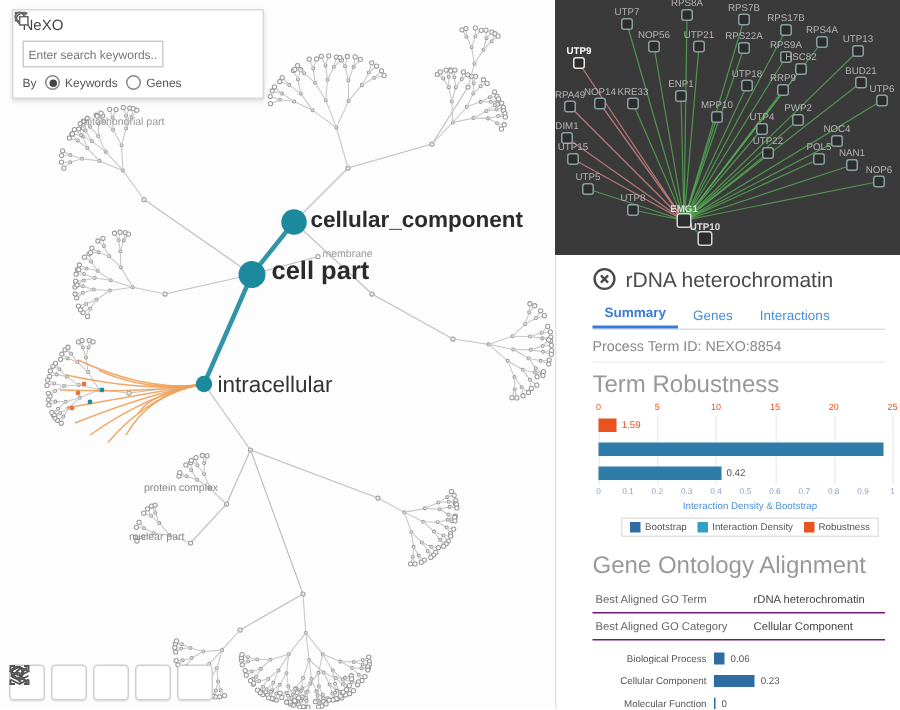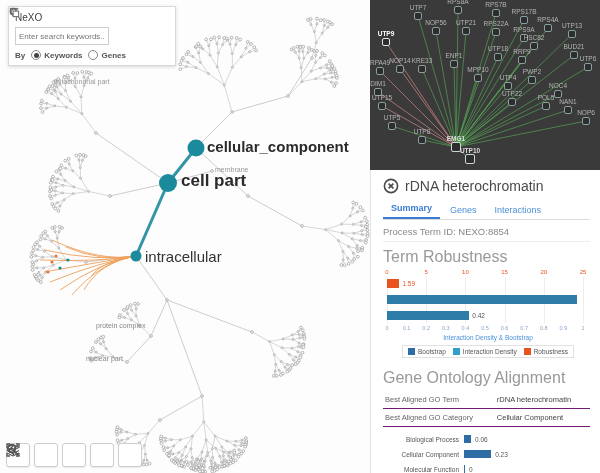--- a/index.html
+++ b/index.html
@@ -20,36 +20,36 @@
   .lbl-nuclear{left:86px;top:355px;color:#888;}
 
   
   .search-card{position:absolute;left:8px;top:6px;width:154px;background:#fff;
     border:1px solid #d8d8d8;box-shadow:0 1px 3px rgba(0,0,0,.15);padding:5px 6px;z-index:5;}
   .search-title{font-size:10px;font-weight:normal;color:#444;margin-bottom:4px;}
   .search-row{display:flex;align-items:center;gap:3px;}
   .search-input{width:86px;height:14px;font-size:8px;border:1px solid #ccc;padding:1px 3px;color:#555;
     font-family:"Liberation Sans",sans-serif;}
   .mini-btn{width:13px;height:13px;display:flex;align-items:center;justify-content:center;cursor:pointer;}
-  .radio-row{display:flex;align-items:center;gap:6px;margin-top:5px;font-size:8px;color:#555;font-weight:bold;}
+  .radio-row{display:flex;align-items:center;gap:6px;margin-top:5px;font-size:8px;color:#555;}
   .radio{display:inline-flex;align-items:center;gap:3px;text-align:right;}
   .radio-circle{width:8px;height:8px;border:1px solid #888;border-radius:50%;display:inline-block;position:relative;}
   .radio-circle.checked:after{content:"";position:absolute;left:1.5px;top:1.5px;width:5px;height:5px;border-radius:50%;background:#444;}
 
   
   .tree-toolbar{position:absolute;left:6px;bottom:6px;display:flex;gap:4px;z-index:5;}
   .tool-btn{width:22px;height:22px;background:#fff;border:1px solid #cfcfcf;border-radius:3px;
     display:flex;align-items:center;justify-content:center;cursor:pointer;box-shadow:0 1px 1px rgba(0,0,0,.08);}
 
   
   .network-panel{position:absolute;left:370px;top:0;width:230px;height:170px;background:#3a3a3a;overflow:hidden;}
 
   
   .detail-panel{position:absolute;left:370px;top:170px;width:230px;height:303px;background:#fff;
-    border-left:1px solid #e3e3e3;box-sizing:border-box;padding:8px 10px 0 12px;overflow:hidden;}
+    border-left:1px solid #e3e3e3;box-sizing:border-box;padding:8px 10px 0 24px;overflow:hidden;}
   .detail-header{display:flex;align-items:center;gap:6px;}
   .detail-title{font-size:14px;color:#4a4a4a;}
   .tabs{display:flex;gap:2px;border-bottom:1px solid #ddd;margin-top:6px;align-items:flex-end;}
   .tab{font-size:9px;color:#4a90d9;padding:3px 8px 4px 8px;cursor:pointer;}
   .tab.active{color:#3a7bd5;border-bottom:2px solid #3a7bd5;font-weight:bold;}
   .term-id{font-size:9.5px;color:#888;margin-top:6px;padding-bottom:4px;border-bottom:1px solid #eee;}
   .section-label{font-size:16px;color:#999;margin-top:6px;}
   #tr-chart{position:relative;width:210px;height:94px;margin-top:3px;}
   .tick-label{position:absolute;transform:translateX(-50%);font-size:6px;}
   .gridline{position:absolute;width:1px;background:#ededed;}

